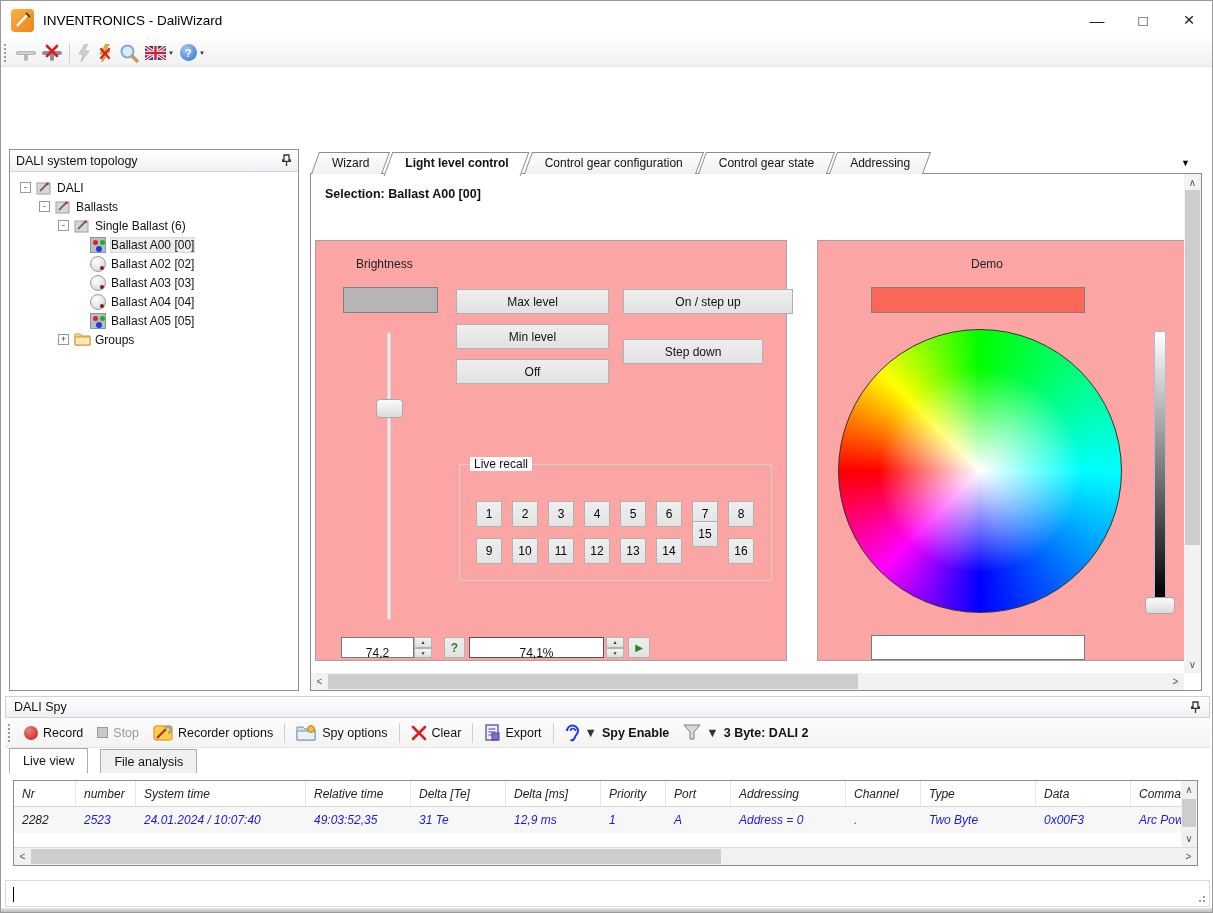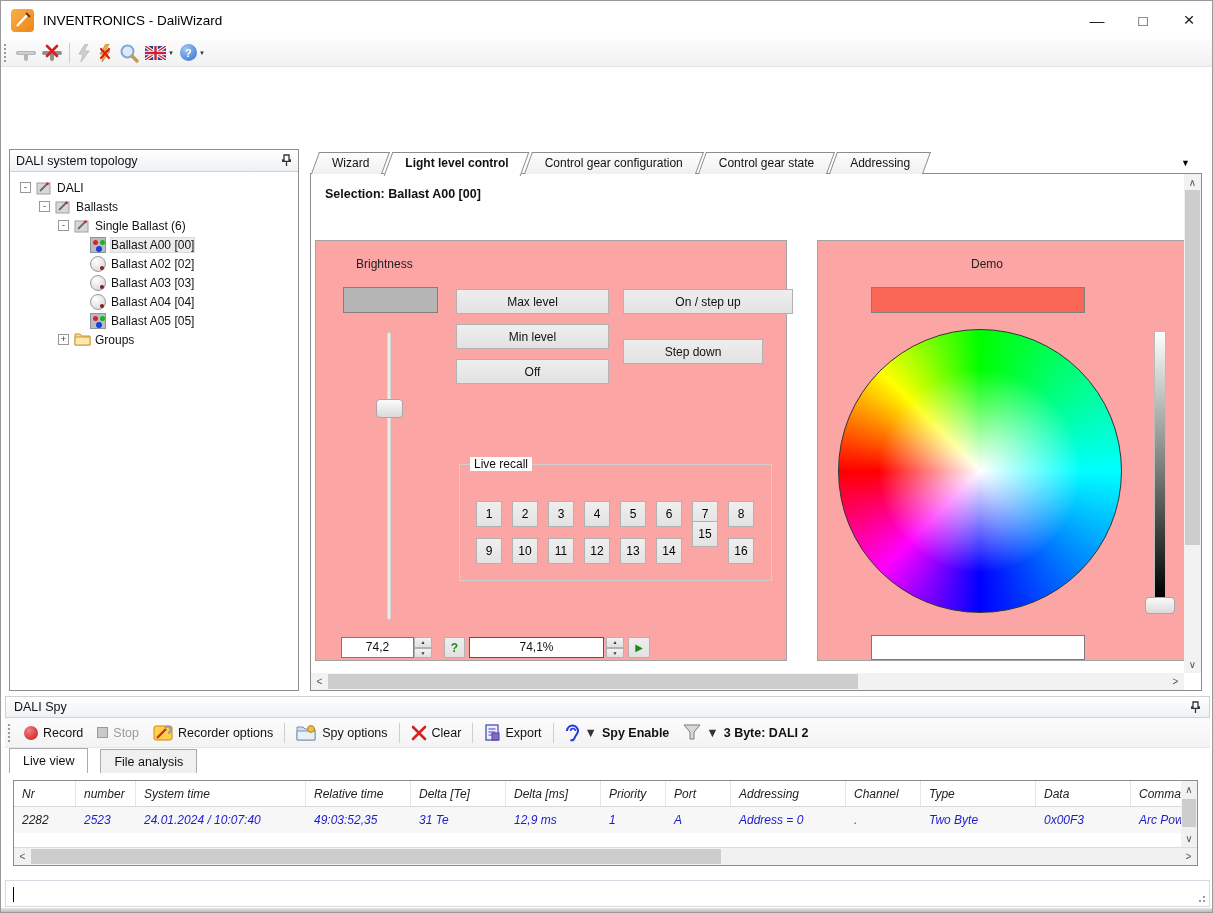--- a/index.html
+++ b/index.html
@@ -56,21 +56,21 @@
   .gb-brightness { left:4px; top:66px; width:472px; height:421px; }
   .gb-demo { left:506px; top:66px; width:370px; height:421px; }
   .gb-label { position:absolute; font-size:12px; color:#222; }
   .swatch { position:absolute; border:1px solid #808080; }
   .btn { background:linear-gradient(#eeeeee,#e2e2e2); border:1px solid #b2b2b2; font-size:12px; color:#111; display:flex; align-items:center; justify-content:center; position:absolute; font-family:inherit; }
   .slider-track { position:absolute; width:4px; background:#ececec; border:1px solid #d5d5d5; border-radius:2px; }
   .slider-thumb { position:absolute; width:27px; height:19px; border-radius:4px; background:linear-gradient(#fbfbfb,#dadada); border:1px solid #a8a8a8; }
   .scene-box { position:absolute; left:143px; top:223px; width:313px; height:117px; border:1px solid #d0d0d0; }
   .scene-legend { position:absolute; top:-8px; left:10px; background:#fff; padding:0 4px; font-size:12px; }
   .scene-btn { position:absolute; width:26px; height:26px; background:linear-gradient(#efefef,#e3e3e3); border:1px solid #b2b2b2; font-size:12px; font-family:inherit; text-align:center; }
-  .num-input { position:absolute; height:21px; border:1px solid #7a7a7a; background:#fff; text-align:center; font-size:12px; font-family:inherit; padding-top:2px; }
+  .num-input { position:absolute; height:21px; border:1px solid #7a7a7a; background:#fff; text-align:center; font-size:12px; font-family:inherit; padding-top:8px; }
   .spinner { position:absolute; width:18px; height:21px; display:flex; flex-direction:column; }
   .spinner b { flex:1; background:linear-gradient(#f2f2f2,#e0e0e0); border:1px solid #b2b2b2; font-size:5px; color:#333; display:flex; align-items:center; justify-content:center; font-weight:normal; }
   .wheel { position:absolute; left:20px; top:88px; width:284px; height:284px; border-radius:50%; border:1px solid #333;
     background: radial-gradient(circle closest-side,#ffffff 0%, rgba(255,255,255,0) 72%),
       conic-gradient(from 270deg,#ff0000 0deg,#ffff00 45deg,#00ff00 90deg,#00ffff 180deg,#0000ff 270deg,#ff00ff 315deg,#ff0000 360deg); }
   .gray-track { position:absolute; left:336px; top:90px; width:12px; height:268px; border:1px solid #bbb; background:linear-gradient(#ffffff,#000000); }
   .demo-text { position:absolute; left:53px; top:394px; width:214px; height:25px; border:1px solid #7a7a7a; background:#fff; font-family:inherit; }
   
   .vscroll { position:absolute; right:0; top:0; width:17px; bottom:17px; background:#f2f2f2; }
   .hscroll { position:absolute; left:0; right:17px; bottom:0; height:17px; background:#f2f2f2; display:flex; align-items:center; }

